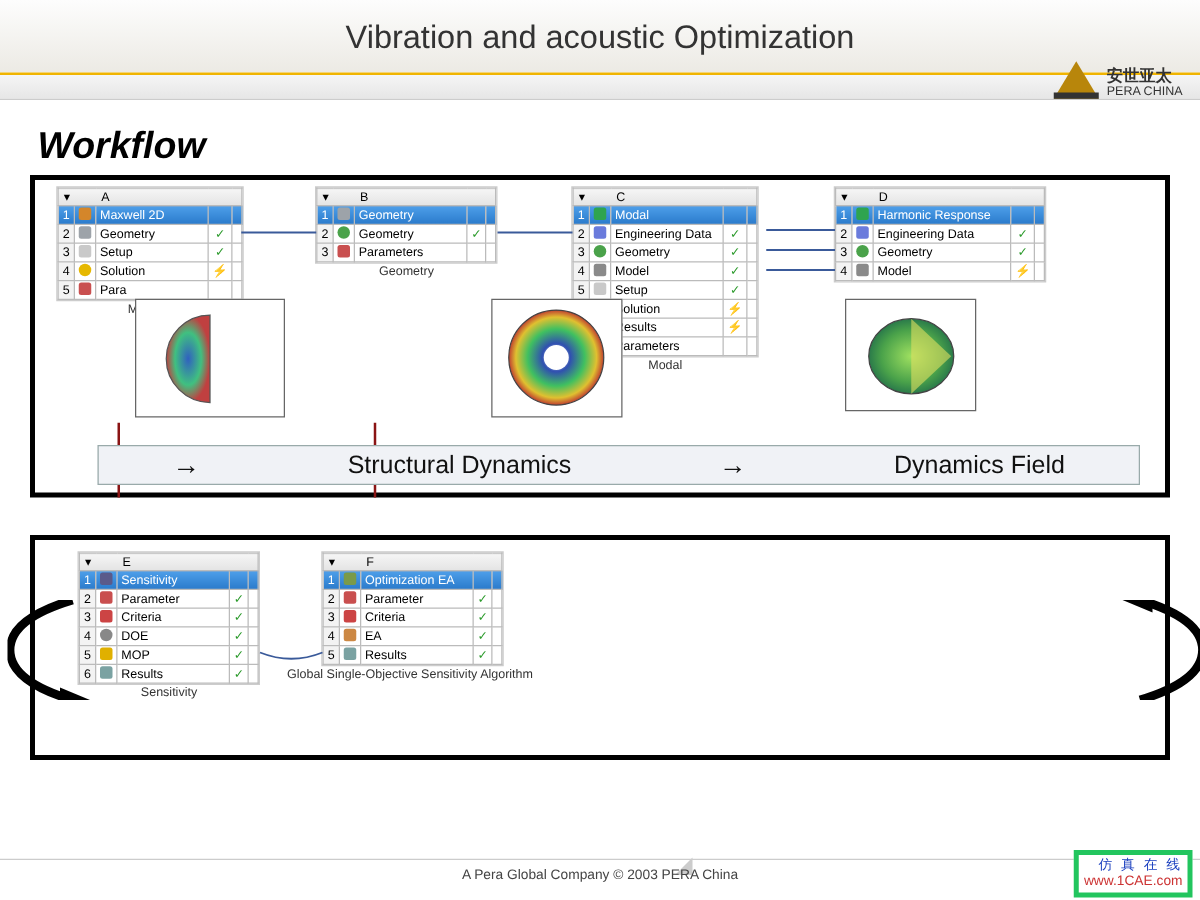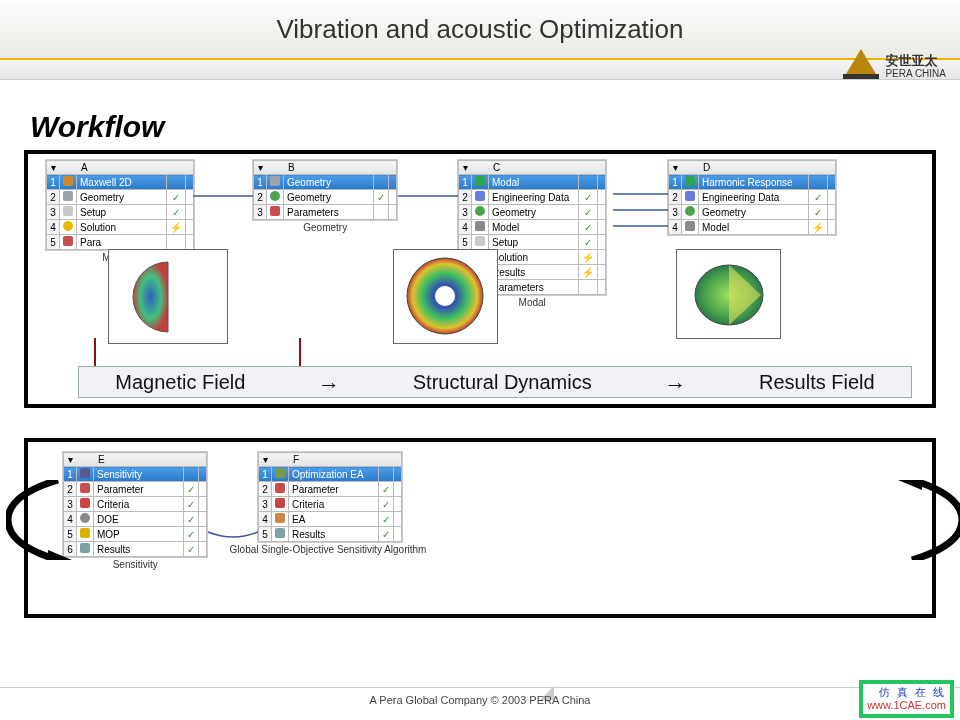--- a/index.html
+++ b/index.html
@@ -50,21 +50,21 @@
     height: 5px;
     background: #333;
   }
   .logo-text { font-size: 10px; color: #333; line-height: 1.1; }
   .sub-bar {
     height: 20px;
     background: linear-gradient(#f5f5f5, #e6e6e6);
     border-bottom: 1px solid #ccc;
   }
   .content {
-    padding: 20px 24px 0 24px;
+    padding: 10px 24px 0 24px;
     background: #fff;
     position: relative;
   }
   .wf-title {
     font-size: 30px;
     font-weight: bold;
     font-style: italic;
     color: #000;
     margin: 10px 0 6px 6px;
   }
@@ -461,25 +461,24 @@
 
     <svg class="link" style="left:0;top:0;width:100%;height:100%;">
       <path d="M165 42 Q195 42 225 42" stroke="#3a5a9a" fill="none" stroke-width="1.5"></path>
       <path d="M370 42 Q400 42 430 42" stroke="#3a5a9a" fill="none" stroke-width="1.5"></path>
       <path d="M585 40 Q612 40 640 40" stroke="#3a5a9a" fill="none" stroke-width="1.5"></path>
       <path d="M585 56 Q612 56 640 56" stroke="#3a5a9a" fill="none" stroke-width="1.5"></path>
       <path d="M585 72 Q612 72 640 72" stroke="#3a5a9a" fill="none" stroke-width="1.5"></path>
     </svg>
 
     <div class="flow-label">
-      <span>Magnetic Field</span>
       <span class="arr">→</span>
       <span>Structural Dynamics</span>
       <span class="arr">→</span>
-      <span>Results Field</span>
+      <span>Dynamics Field</span>
     </div>
   </div>
 
 
   <svg class="link" style="left:0;top:258px;width:100%;height:80px;">
     <line x1="95" y1="0" x2="95" y2="60" stroke="#8a1414" stroke-width="2"></line>
     <line x1="300" y1="0" x2="300" y2="60" stroke="#8a1414" stroke-width="2"></line>
   </svg>
 
   <div class="box2">

